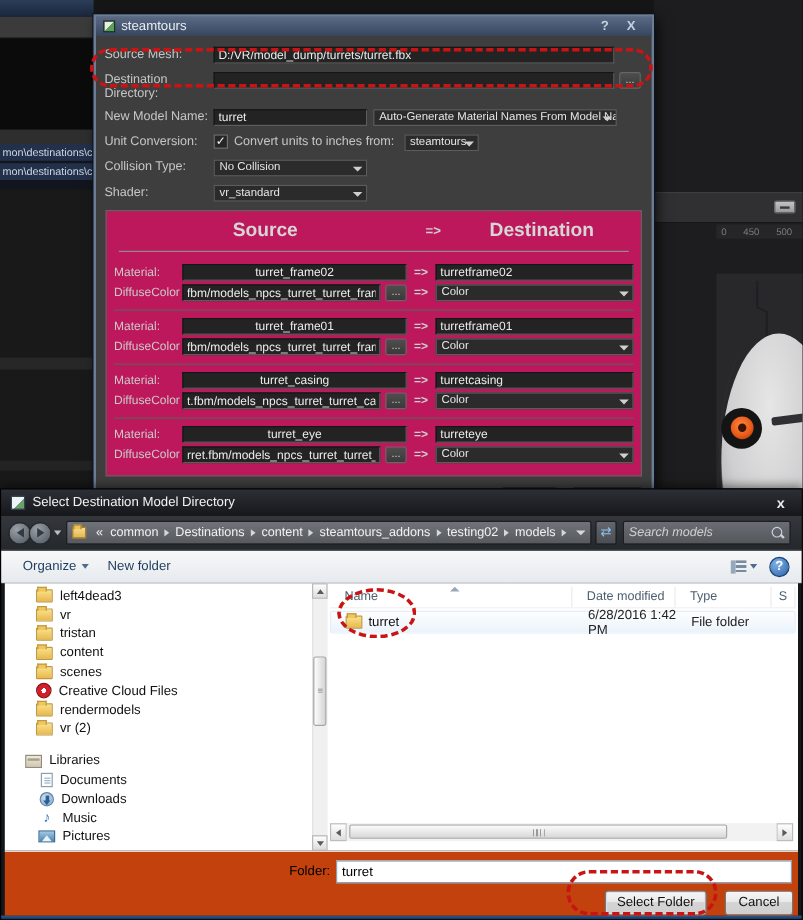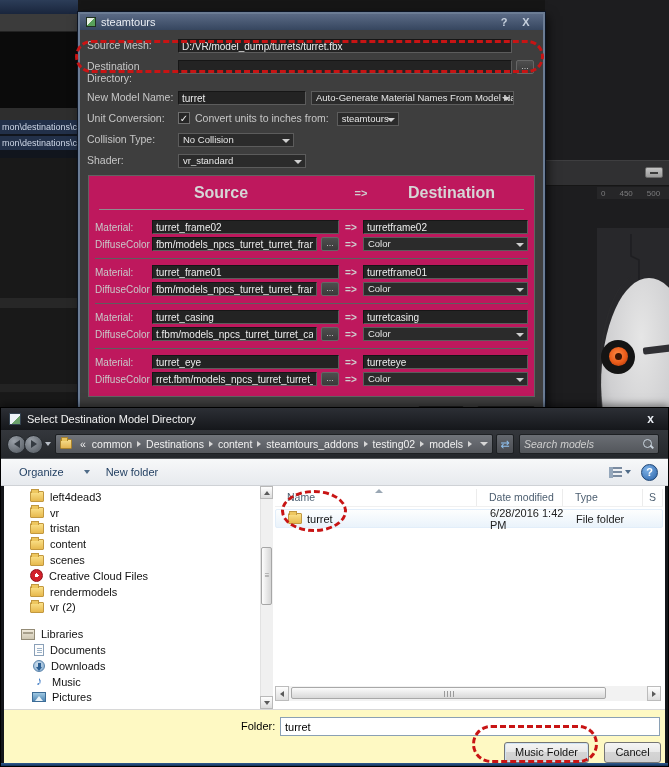--- a/index.html
+++ b/index.html
@@ -52,21 +52,21 @@
   #mat-table { position:relative; margin:4px 1px 0 1px; border:1px solid #626262; background:#be185d; height:222px; padding:4px 6px 0 6px; }
   #mat-header { display:flex; align-items:center; height:26px; }
   .mat-hsrc { width:252px; text-align:center; color:#d6d6d6; font-weight:bold; font-size:16px; }
   .mat-harrow { width:28px; text-align:center; color:#cfcfcf; font-size:11px; font-weight:bold; }
   .mat-hdst { flex:1; text-align:center; color:#d6d6d6; font-weight:bold; font-size:16px; }
   #mat-hr { height:1px; background:#8e8e8e; margin:3px 4px 4px 4px; }
   .mat-pair { padding:3px 0 4px 0; border-bottom:1px solid #5e5e5e; }
   .mat-pair:last-child { border-bottom:none; }
   .mrow { display:flex; align-items:center; margin:3px 0; }
   .mlabel { width:57px; color:#c9c9c9; font-size:10px; flex:none; }
-  .msrc { width:188px; }
+  .msrc { width:188px;text-align:center; }
   .msrc-short { width:166px; }
   .marrow { width:24px; text-align:center; color:#cfcfcf; font-size:10px; font-weight:bold; flex:none; }
   .mdst { width:166px; }
   #imp-buttons { display:flex; justify-content:flex-end; gap:13px; margin-top:9px; padding-right:1px; }
   .dbtn { background:linear-gradient(#525252,#3c3c3c); border:1px solid #1f1f1f; box-shadow:inset 0 0 0 1px #666; color:#e2e2e2; font-size:10.5px; height:17px; border-radius:2px; text-align:center; line-height:15px; }
   #btn-ok { width:46px; } #btn-cancel { width:58px; }
 
   
   #explorer { position:absolute; left:0; top:407px; width:669px; height:360px; background:#14161a; border:1px solid #000; box-shadow:0 -2px 8px rgba(0,0,0,.5); display:flex; flex-direction:column; }
   #ex-titlebar { height:22px; display:flex; align-items:center; padding:0 8px; background:linear-gradient(#2c2f35,#15171b); }
@@ -87,21 +87,21 @@
   #addr-caret { margin-left:auto; width:0; height:0; border-left:4px solid transparent; border-right:4px solid transparent; border-top:4px solid #d7d7d7; }
   #refresh-btn { width:18px; height:20px; margin-left:3px; background:linear-gradient(#64686e,#4a4d52); border:1px solid #1d2023; border-radius:2px; color:#8fc1ef; font-size:11px; text-align:center; line-height:18px; }
   #search-box { width:140px; height:20px; margin-left:5px; background:linear-gradient(#6a6e74,#53565b); border:1px solid #1d2023; border-radius:2px; display:flex; align-items:center; padding:0 4px; }
   #search-input { flex:1; background:transparent; border:none; color:#e8e8e8; font-size:10.5px; font-style:italic; width:100px; font-family:"Liberation Sans",sans-serif; }
   #search-input::placeholder { color:#cfcfcf; }
   #search-icon { position:relative; width:11px; height:11px; flex:none; }
   #search-icon::before { content:""; position:absolute; left:0; top:0; width:7px; height:7px; border:1.5px solid #c9d4de; border-radius:50%; }
   #search-icon::after { content:""; position:absolute; left:7px; top:7px; width:4px; height:1.5px; background:#c9d4de; transform:rotate(45deg); }
 
   #ex-toolbar { height:28px; background:linear-gradient(#f7f8f9,#e7eaee); border-top:1px solid #55585c; border-bottom:1px solid #cfd2d6; display:flex; align-items:center; padding:0 10px; }
-  .tb-item { color:#1e3c5f; font-size:11px; display:flex; align-items:center; gap:20px; padding:0 8px; }
+  .tb-item { color:#1e3c5f; font-size:11px; display:flex; align-items:center; gap:4px; padding:0 8px; }
   .tb-caret { width:0; height:0; border-left:3.5px solid transparent; border-right:3.5px solid transparent; border-top:4px solid #4f6b88; }
   #tb-right { margin-left:auto; display:flex; align-items:center; gap:10px; }
   #views-icon { display:flex; align-items:center; gap:3px; }
   #views-icon .grid { width:13px; height:11px; background:repeating-linear-gradient(#7a8ba0 0 2px, transparent 2px 4px); border-left:4px solid #95a7bb; }
   #help-btn { width:17px; height:17px; border-radius:50%; background:radial-gradient(circle at 35% 30%, #7fb3e8, #2a62a8); border:1px solid #1d4474; color:#fff; font-size:11px; font-weight:bold; text-align:center; line-height:15px; }
 
   #ex-main { flex:1; background:#fff; display:flex; margin:0 3px; position:relative; }
   #tree { width:262px; padding-top:3px; font-size:11px; color:#111; overflow:hidden; }
   .tree-item { height:15.8px; display:flex; align-items:center; padding-left:26px; white-space:nowrap; }
   .tree-item.lib-root { padding-left:17px; margin-top:11px; }
@@ -142,21 +142,21 @@
   .fr-date { width:86px; padding-left:12px; color:#222; }
   .fr-type { width:80px; padding-left:12px; color:#222; }
   #hscroll { position:absolute; left:2px; right:4px; bottom:8px; height:15px; display:flex; align-items:center; }
   #hs-left,#hs-right { width:14px; height:15px; background:linear-gradient(#fefefe,#dedede); border:1px solid #bcbcbc; display:flex; align-items:center; justify-content:center; }
   .hs-l { width:0;height:0;border-top:3px solid transparent;border-bottom:3px solid transparent;border-right:4px solid #5a5a5a; }
   .hs-r { width:0;height:0;border-top:3px solid transparent;border-bottom:3px solid transparent;border-left:4px solid #5a5a5a; }
   #hs-track { flex:1; height:15px; background:#f2f2f2; position:relative; }
   #hs-thumb { position:absolute; left:2px; top:1px; height:12px; width:88%; background:linear-gradient(#fbfbfb,#d8d8d8); border:1px solid #a8a8a8; border-radius:2px; }
   #hs-thumb::after { content:""; position:absolute; left:50%; top:3px; width:10px; height:6px; margin-left:-5px; background:repeating-linear-gradient(90deg,#9a9a9a 0 1px, transparent 1px 3px); }
 
-  #ex-footer { height:54px; background:#fef9c3; border-top:1px solid #d8d8d8; position:relative; margin:0 3px; }
+  #ex-footer { height:54px; background:#c2410c; border-top:1px solid #d8d8d8; position:relative; margin:0 3px; }
   #folder-label { position:absolute; left:237px; top:10px; font-size:11px; color:#000; }
   #folder-input { position:absolute; left:276px; top:7px; width:380px; height:19px; border:1px solid #8aa0b4; background:#fff; font-size:11px; padding:0 4px; font-family:"Liberation Sans",sans-serif; }
   .winbtn { position:absolute; height:21px; background:linear-gradient(#f5f5f5,#e9e9e9 45%,#d5d5d5 46%,#cfcfcf); border:1px solid #757575; border-radius:3px; font-size:11px; color:#111; text-align:center; line-height:19px; }
   #btn-select { left:500px; top:32px; width:85px; box-shadow:inset 0 0 0 1px #cfe3f5; }
   #btn-cancel-ex { left:600px; top:32px; width:57px; }
   #ex-bottom-edge { height:3px; background:linear-gradient(#2f5d92,#16335a); margin:0; }
 
   
   .red-dash { position:absolute; border:3px dashed #c81414; z-index:60; pointer-events:none; }
   #dash-destdir { left:75px; top:40px; width:469px; height:33px; border-radius:17px; }
@@ -233,21 +233,21 @@
         <span class="flabel">Unit Conversion:</span>
         <span class="dcheck">✓</span>
         <span class="chklabel">Convert units to inches from:</span>
         <span class="dcombo" style="width:62px">
           <span>steamtours</span>
           <span class="dcaret"></span>
         </span>
       </div>
       <div class="frow">
         <span class="flabel">Collision Type:</span>
-        <span class="dcombo" style="width:116px">
+        <span class="dcombo" style="width:128px">
           <span>No Collision</span>
           <span class="dcaret"></span>
         </span>
       </div>
       <div class="frow">
         <span class="flabel">Shader:</span>
         <span class="dcombo" style="width:128px">
           <span>vr_standard</span>
           <span class="dcaret"></span>
         </span>
@@ -493,21 +493,21 @@
           <span id="hs-right">
               <span class="hs-r"></span>
             </span>
         </div>
       </div>
     </div>
 
     <div id="ex-footer">
       <span id="folder-label">Folder:</span>
       <input id="folder-input" value="turret" style="">
-      <span class="winbtn" id="btn-select">Music Folder</span>
+      <span class="winbtn" id="btn-select">Select Folder</span>
       <span class="winbtn" id="btn-cancel-ex">Cancel</span>
     </div>
     <div id="ex-bottom-edge"></div>
   </div>
 
   <div class="red-dash" id="dash-destdir"></div>
   <div class="red-dash" id="dash-turret"></div>
   <div class="red-dash" id="dash-select"></div>
 
 </div>

